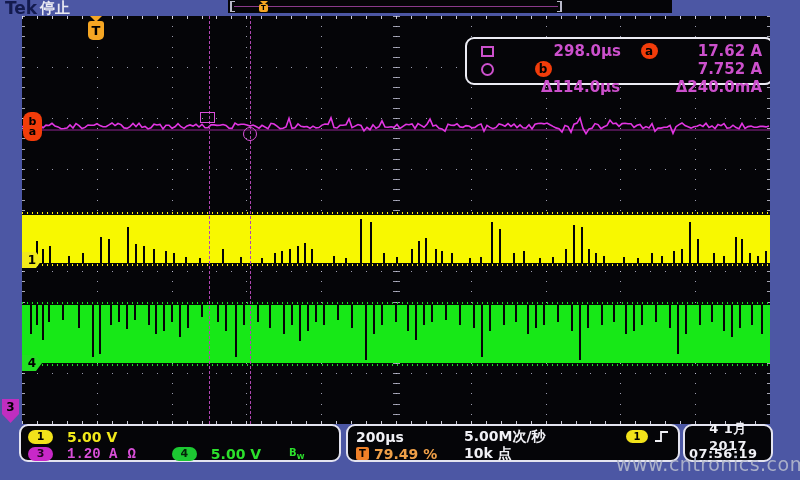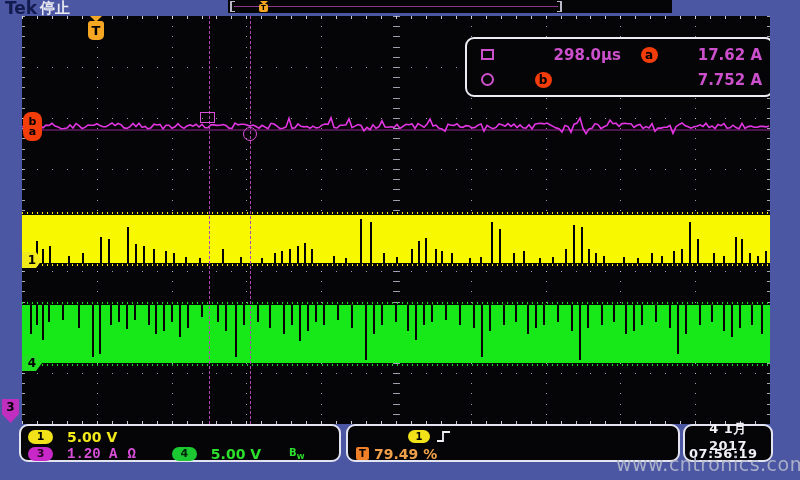--- a/index.html
+++ b/index.html
@@ -45,21 +45,21 @@
             text-align:center; line-height:16px; clip-path:polygon(0 0,70% 0,100% 50%,70% 100%,0 100%); }
   .ch-tag.ch1 { top:236px; background:#f2ea1a; }
   .ch-tag.ch4 { top:339px; background:#22e022; }
 
   .trig-top { position:absolute; left:66px; top:0; width:17px; height:30px; }
   .trig-top .tri { position:absolute; left:2px; top:0; width:0; height:0; border-left:6px solid transparent; border-right:6px solid transparent; border-top:6px solid #f5a623; }
   .trig-top .flag { position:absolute; left:0; top:5px; width:16px; height:19px; background:#f5a623; border-radius:3px 3px 5px 5px;
                     color:#000; font-size:13px; font-weight:bold; text-align:center; line-height:19px; }
 
   
-  .cursor-box { position:absolute; left:443px; top:21px; width:309px; height:60px; background:#050508;
+  .cursor-box { position:absolute; left:443px; top:21px; width:309px; height:48px; background:#050508;
                 border:2px solid #ececf4; border-radius:9px; padding:3px 10px 3px 14px;
                 display:flex; flex-direction:column; justify-content:space-around; }
   .cb-row { display:flex; align-items:center; height:18px; color:#cc50cc; font-size:15px; font-weight:bold; }
   .cb-icon { width:34px; display:flex; align-items:center; }
   .cb-icon .sq { width:13px; height:11px; border:2px solid #cc50cc; }
   .cb-icon .ci { width:13px; height:13px; border:2px solid #cc50cc; border-radius:50%; }
   .cb-time { width:106px; text-align:right; }
   .cb-badge { width:56px; display:flex; justify-content:center; }
   .cb-badge span { width:17px; height:16px; background:#f23c0a; border-radius:50%; color:#000; font-size:12px; font-weight:bold; text-align:center; line-height:16px; }
   .cb-val { flex:1; text-align:right; }
@@ -322,20 +322,26 @@
     </div>
     <div class="cb-row">
       <span class="cb-icon">
           <span class="ci"></span>
         </span>
       <span class="cb-badge">
           <span>b</span>
         </span>
       <span class="cb-val">7.752 A</span>
     </div>
+    <div class="cb-row">
+      <span class="cb-icon"></span>
+      <span class="cb-time">Δ114.0μs</span>
+      <span class="cb-badge"></span>
+      <span class="cb-val">Δ240.0mA</span>
+    </div>
   </div>
 </div>
 
 <div class="ch3-low-tag">3</div>
 
 <div class="panel panel1">
   <div class="row" style="gap:14px;">
     <span class="badge big b-yellow">1</span>
     <span class="p1-text c-ch1">5.00 V</span>
   </div>
@@ -344,32 +350,35 @@
     <span class="p1-text c-ch3">1.20 A</span>
     <span class="p1-text c-ch3" style="margin-left:-4px;">Ω</span>
     <span class="badge big b-green" style="margin-left:22px;">4</span>
     <span class="p1-text c-ch4">5.00 V</span>
     <span class="bw" style="margin-left:14px;"><span>B</span><sub>W</sub></span>
   </div>
 </div>
 
 <div class="panel panel2">
   <div class="row">
+    <span class="p2-col1 p2-text">200μs</span>
+    <span class="p2-col2 p2-text">5.00M次/秒</span>
     <span class="p2-col3">
       <span class="badge small b-yellow">1</span>
       <svg width="16" height="15">
           <polyline points="1,12 7,12 7,3 14,3" fill="none" stroke="#f0f0f5" stroke-width="1.8"></polyline>
         </svg>
     </span>
   </div>
   <div class="row">
     <span class="p2-col1">
       <span class="t-icon">T</span>
       <span class="trig-pct">79.49 %</span>
     </span>
+    <span class="p2-col2 p2-text">10k 点</span>
   </div>
 </div>
 
 <div class="panel panel3">
   <div class="row" style="justify-content:center;">
     <span class="p3-text">4 1月 2017</span>
   </div>
   <div class="row" style="">
     <span class="p3-text">07:56:19</span>
   </div>

